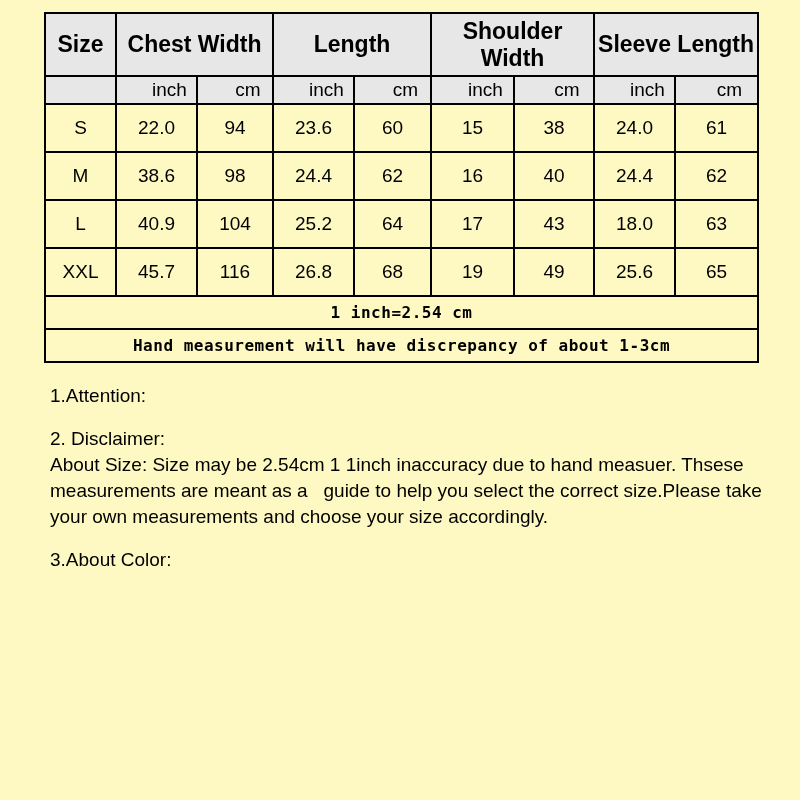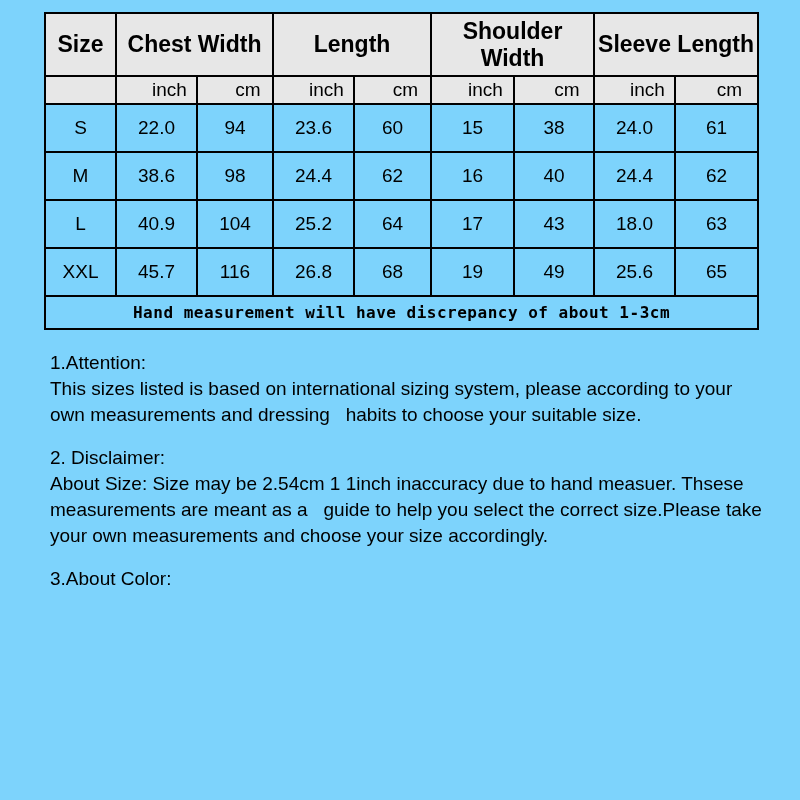--- a/index.html
+++ b/index.html
@@ -6,21 +6,21 @@
     margin: 0;
     padding: 0;
     background: #ffffff;
     color: #000000;
     font-family: "Liberation Sans", sans-serif;
   }
   .page {
     width: 800px;
     height: 800px;
     overflow: hidden;
-    background: #7dd3fc;
+    background: #fef9c3;
   }
   table.size-table {
     border-collapse: collapse;
     table-layout: fixed;
     width: 713px;
     margin: 12px 0 0 44px;
   }
   table.size-table td {
     border: 2px solid #000000;
     text-align: center;
@@ -139,30 +139,32 @@
         <td data-name="size-cell">XXL</td>
         <td data-name="value-cell">45.7</td>
         <td data-name="value-cell">116</td>
         <td data-name="value-cell">26.8</td>
         <td data-name="value-cell">68</td>
         <td data-name="value-cell">19</td>
         <td data-name="value-cell">49</td>
         <td data-name="value-cell">25.6</td>
         <td data-name="value-cell">65</td>
       </tr>
+      <tr class="note-row" data-name="table-note-row-inch-conversion">
+        <td colspan="9" data-name="note-inch-conversion">1 inch=2.54 cm</td>
+      </tr>
       <tr class="note-row" data-name="table-note-row-discrepancy">
         <td colspan="9" data-name="note-hand-measurement">Hand measurement will have discrepancy of about 1-3cm</td>
       </tr>
     </tbody>
   </table>
 
   <div class="sections" data-name="notes-text-block">
     <div class="section" data-name="section-attention">
       <p data-name="section-heading">1.Attention:</p>
-      <p data-name="section-body">This sizes listed is based on international sizing system, please according to your own measurements and dressing   habits to choose your suitable size.</p>
     </div>
     <div class="section" data-name="section-disclaimer">
       <p data-name="section-heading">2. Disclaimer:</p>
       <p data-name="section-body">About Size: Size may be 2.54cm 1 1inch inaccuracy due to hand measuer. Thsese measurements are meant as a   guide to help you select the correct size.Please take your own measurements and choose your size accordingly.</p>
     </div>
     <div class="section" data-name="section-about-color">
       <p data-name="section-heading">3.About Color:</p>
     </div>
   </div>
 

